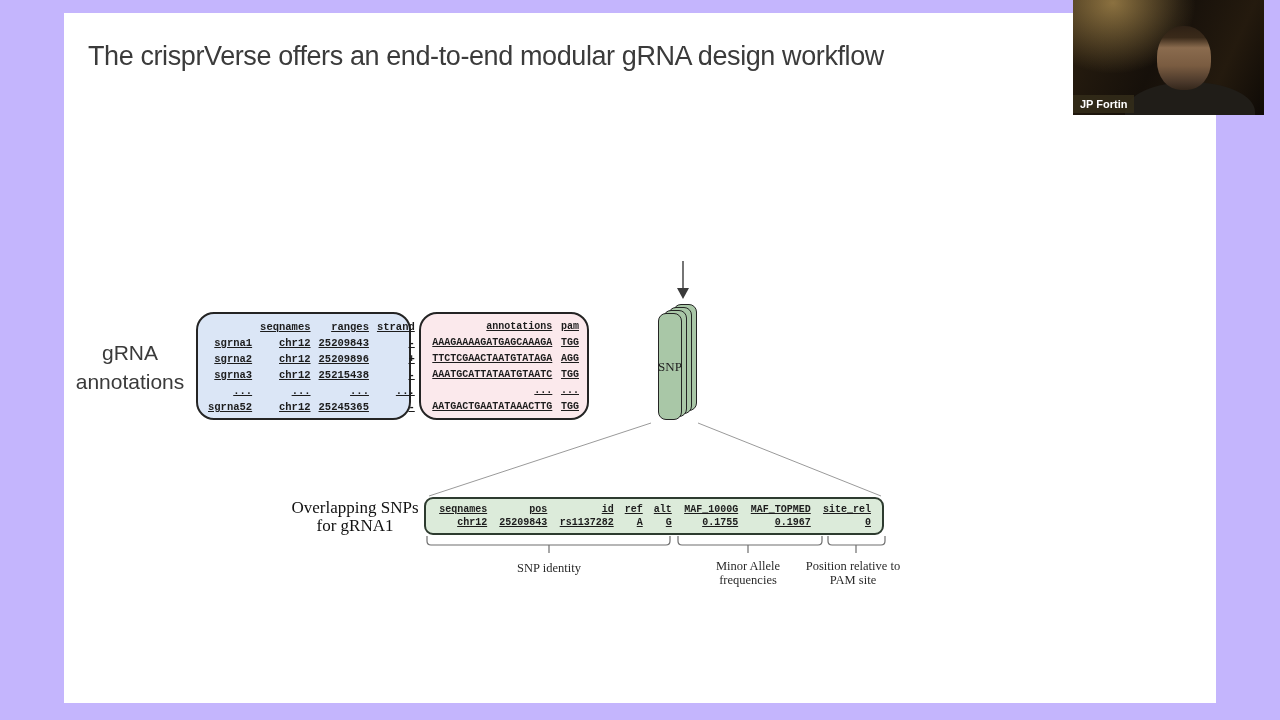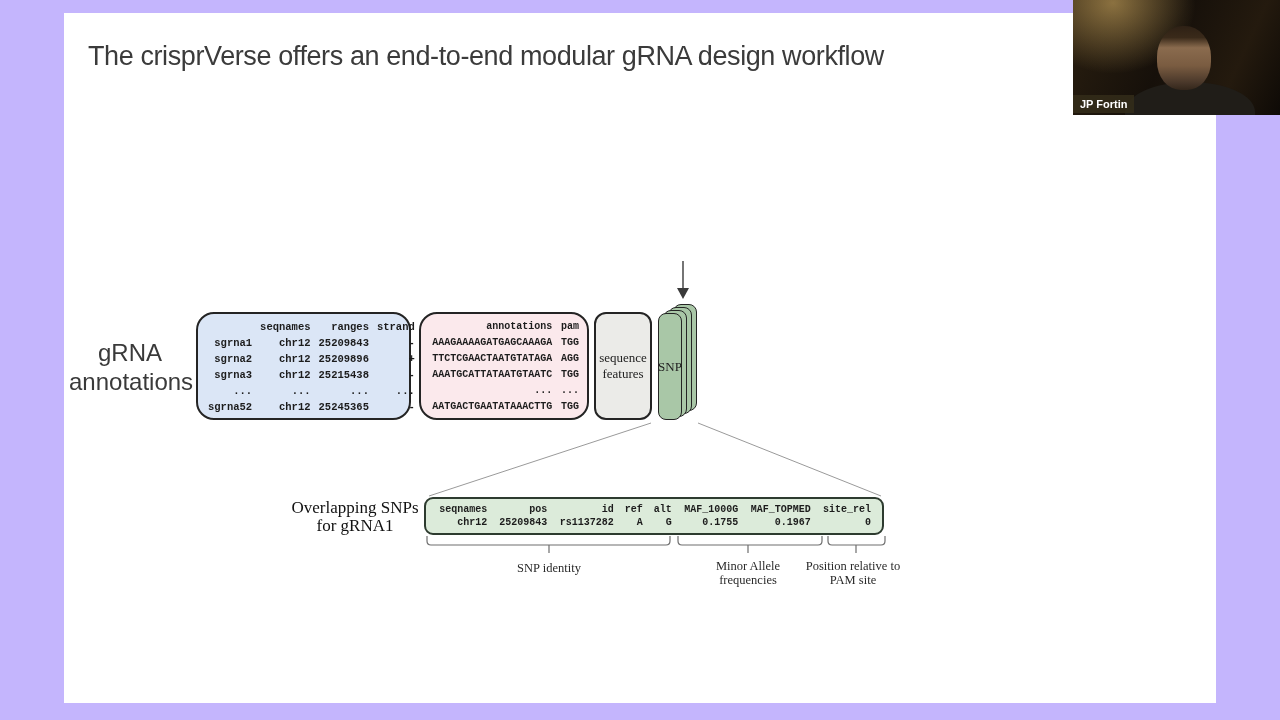--- a/index.html
+++ b/index.html
@@ -10,60 +10,60 @@
   .slide-title{position:absolute;left:24px;top:28px;font-size:27px;letter-spacing:-0.4px;
                color:#3b3b3b;white-space:nowrap;}
 
   
   .dbsnp-box{position:absolute;left:543px;top:187px;width:151px;height:58px;background:#f7f7f5;
              border:1.6px solid #6a6a6a;border-radius:10px;display:flex;align-items:center;
              justify-content:center;font-size:30px;color:#151515;}
 
   
   .grna-label{position:absolute;left:5px;top:325px;width:122px;text-align:center;
-              font-size:24px;line-height:29px;color:#3a3a3a;}
+              font-size:21px;line-height:29px;color:#3a3a3a;}
 
   
   .card{position:absolute;border:2px solid #242424;box-sizing:border-box;}
   .blue-card{left:132px;top:299px;width:215px;height:108px;background:#dbe6f6;border-radius:18px;
              padding:5px 6px;}
   .pink-card{left:355px;top:299px;width:170px;height:108px;background:#fbe9ec;border-radius:18px;
              padding:5px 4px;}
   .gray-card{left:530px;top:299px;width:58px;height:108px;background:#ebebe8;border-radius:12px;
              display:flex;align-items:center;justify-content:center;text-align:center;
              font-family:"Liberation Serif",serif;font-size:13px;line-height:16px;color:#222;}
   .snp-layer{position:absolute;width:24px;height:107px;background:#a9c7a7;
              border:1.6px solid #242424;border-radius:8px;box-sizing:border-box;}
   .snp-front{display:flex;align-items:center;justify-content:center;
              font-family:"Liberation Serif",serif;font-size:13px;color:#222;}
 
   table.mono{border-collapse:collapse;font-family:"Liberation Mono","DejaVu Sans Mono",monospace;
              font-weight:700;color:#1c1c1c;}
-  table.mono td{text-align:right;padding:0 4px;white-space:nowrap;}
+  table.mono td{text-align:right;padding:0 4px;white-space:nowrap;text-decoration:underline;}
   .blue-card table.mono{font-size:10.5px;line-height:16px;width:100%;}
   .pink-card table.mono{font-size:10px;line-height:16px;width:100%;}
 
   .green-card{left:360px;top:484px;width:460px;height:38px;background:#dcebda;border-radius:9px;
               border:2px solid #2d3b2f;padding:4px 6px;}
   .green-card table.mono{font-size:10px;line-height:13px;width:100%;}
   .green-card table.mono td{padding:0 5px;}
 
   .overlap-label{position:absolute;left:222px;top:486px;width:138px;text-align:center;
                  font-family:"Liberation Serif",serif;font-size:17px;line-height:18px;color:#111;}
 
   .brace-label{position:absolute;text-align:center;font-family:"Liberation Serif",serif;
                font-size:12.5px;line-height:14px;color:#2a2a2a;}
   .lbl-snp-identity{left:425px;top:548px;width:120px;}
   .lbl-minor-allele{left:644px;top:546px;width:80px;}
   .lbl-position-pam{left:740px;top:546px;width:98px;}
 
   .diagram-svg{position:absolute;left:0;top:0;width:1152px;height:690px;pointer-events:none;}
 
   
-  .webcam{position:absolute;left:1073px;top:0;width:207px;height:115px;overflow:hidden;
+  .webcam{position:absolute;left:1073px;top:0;width:191px;height:115px;overflow:hidden;
           background:linear-gradient(115deg,#2a1f10 0%,#16100a 45%,#241a0e 75%,#0e0a06 100%);}
   .webcam-glow{position:absolute;left:-20px;top:-30px;width:150px;height:110px;
                background:radial-gradient(ellipse at 40% 30%,rgba(225,185,105,0.55),rgba(0,0,0,0) 65%);}
   .person-head{position:absolute;left:84px;top:26px;width:54px;height:64px;border-radius:48% 48% 44% 44%;
                background:linear-gradient(180deg,#2e2115 0%,#3a2a1a 18%,#8a6b4e 34%,#7a5c41 62%,#4a382a 88%,#33261b 100%);}
   .person-body{position:absolute;left:52px;top:82px;width:130px;height:60px;border-radius:50% 50% 0 0;
                background:#201d18;}
   .name-label{position:absolute;left:0;bottom:2px;background:rgba(52,45,26,0.82);color:#ffffff;
               font-size:11px;font-weight:bold;padding:3px 7px;}
 </style>
@@ -145,23 +145,20 @@
           <td>...</td>
         </tr>
         <tr>
           <td>AATGACTGAATATAAACTTG</td>
           <td>TGG</td>
         </tr>
       </tbody>
         </table>
     </div>
 
-    <div class="card gray-card">
-      <span>sequence features</span>
-    </div>
 
     <div class="snp-layer" style="left:609px;top:291px;"></div>
     <div class="snp-layer" style="left:604px;top:294px;"></div>
     <div class="snp-layer" style="left:599px;top:297px;"></div>
     <div class="snp-layer snp-front" style="left:594px;top:300px;">
       <span>SNP</span>
     </div>
 
     <svg class="diagram-svg" viewBox="0 0 1152 690">
       <g>

